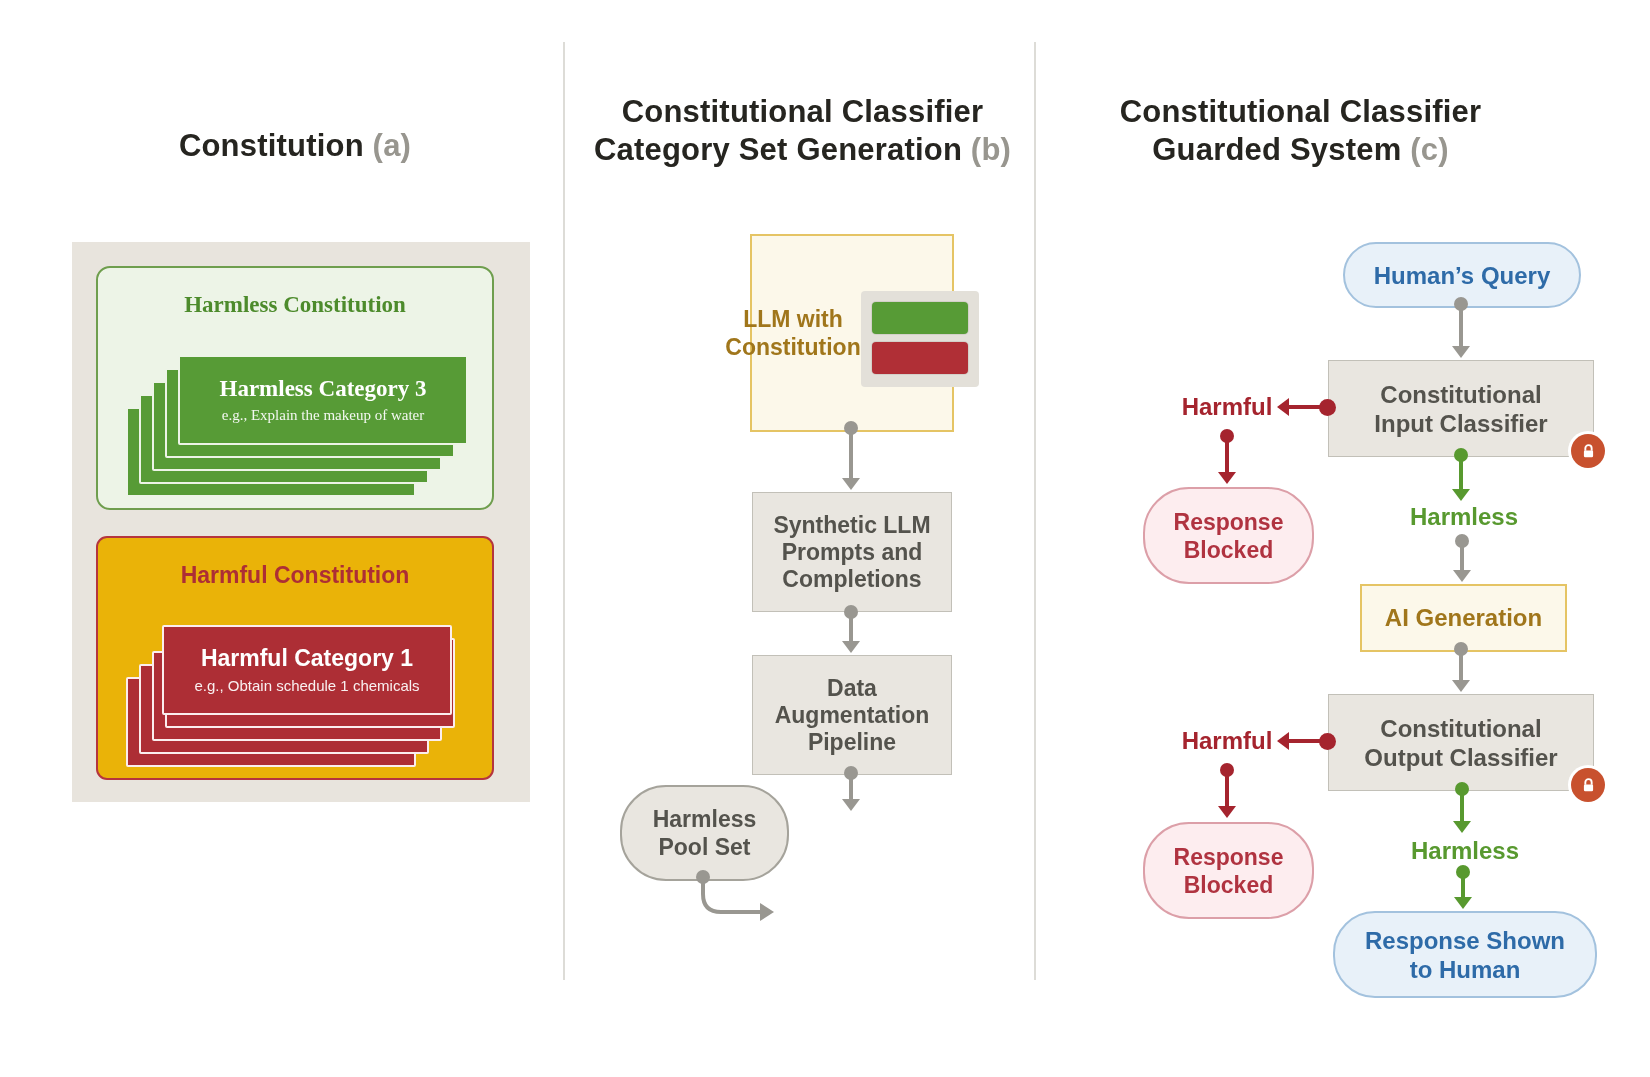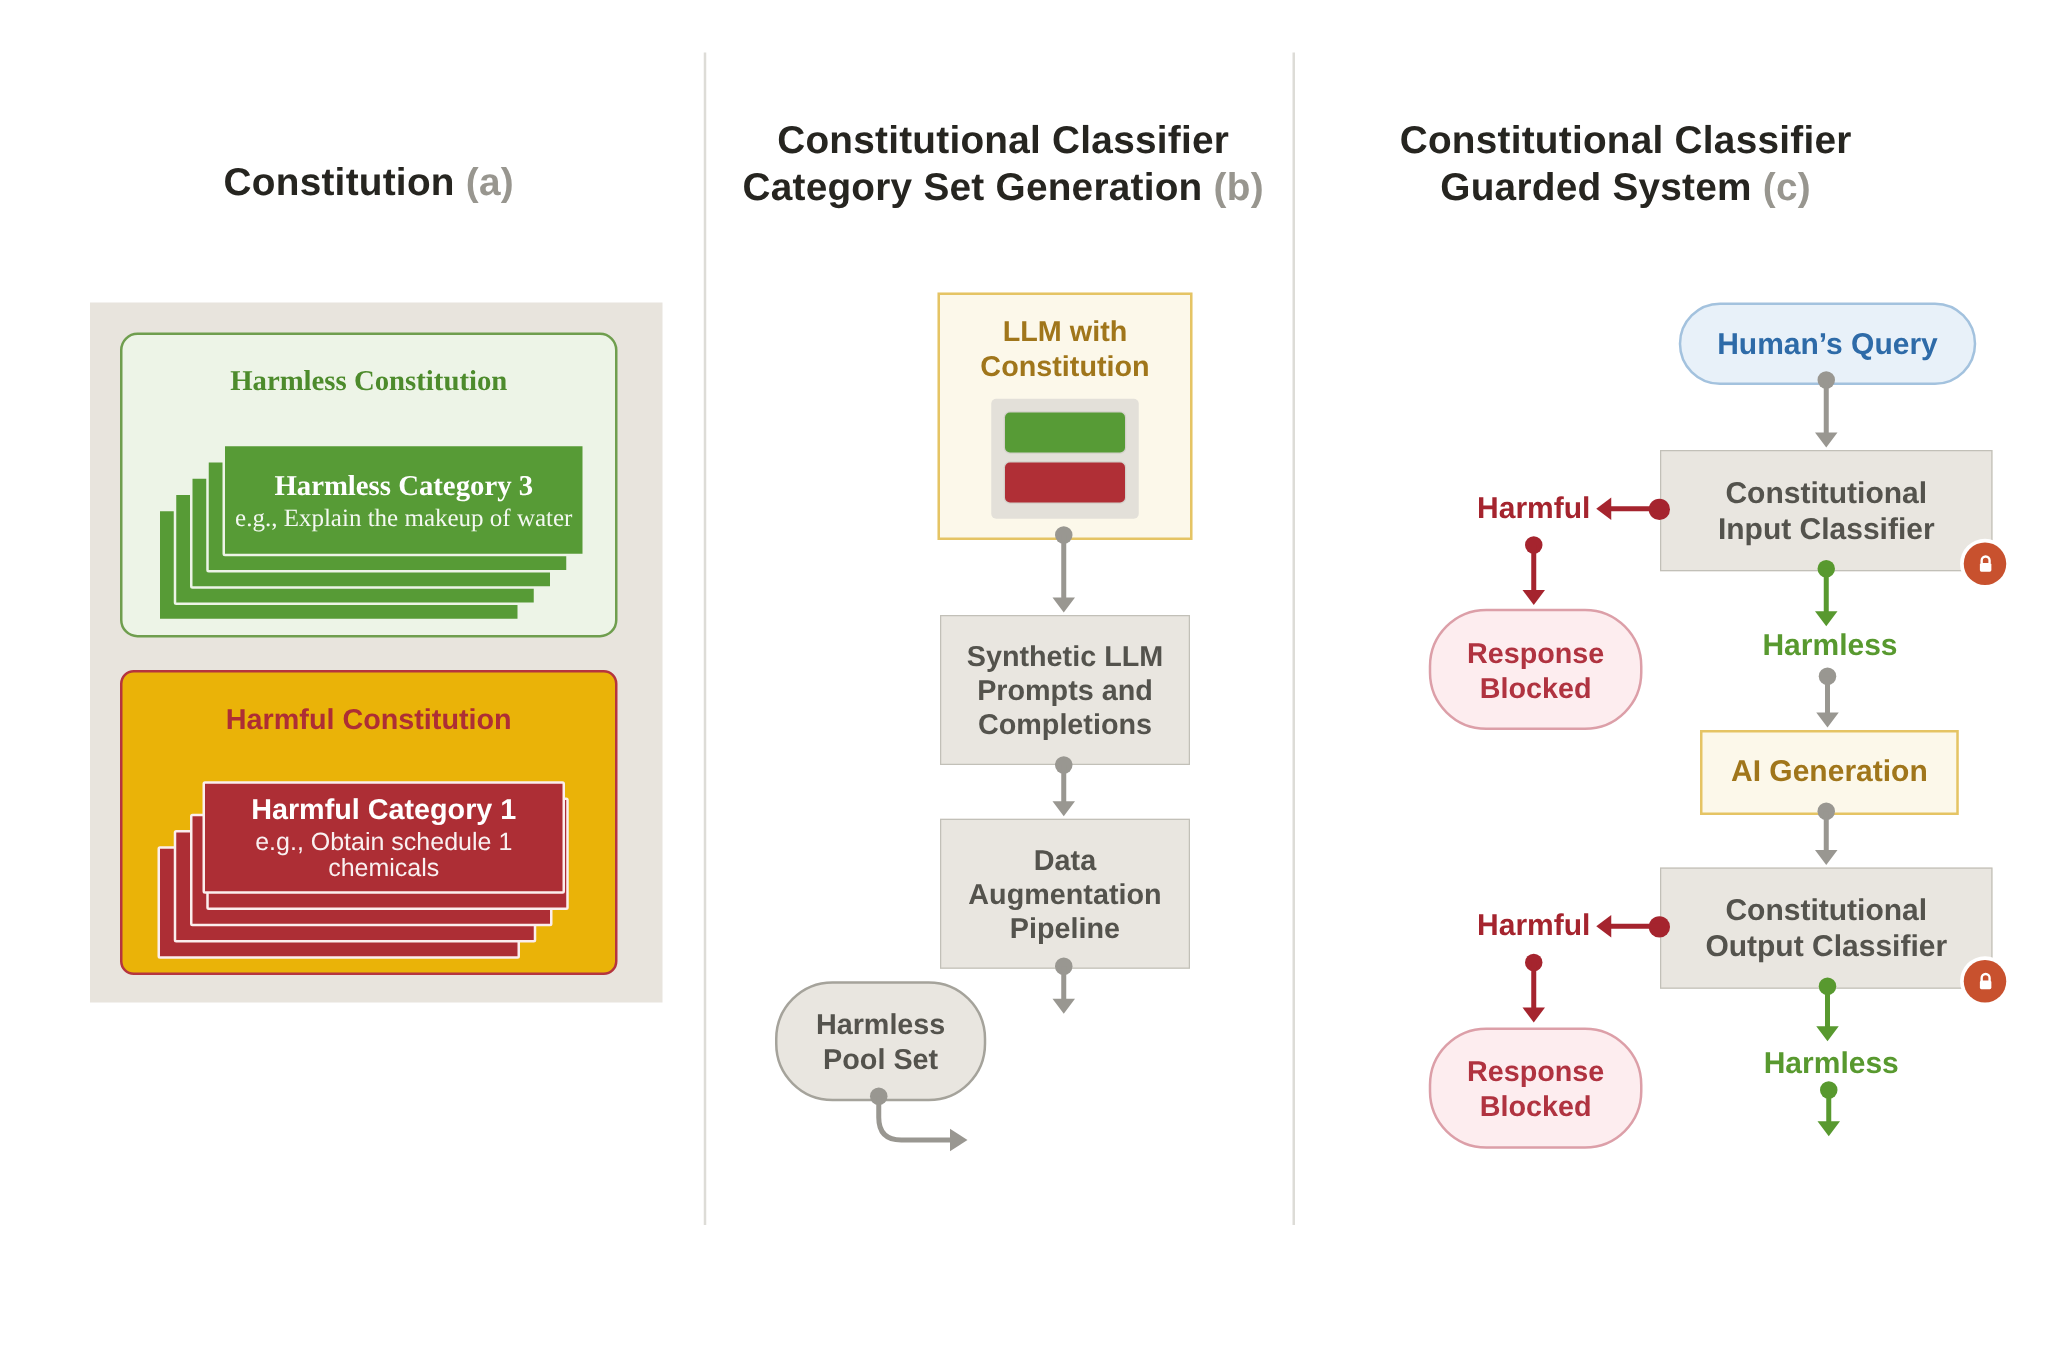--- a/index.html
+++ b/index.html
@@ -23,21 +23,21 @@
   .box-title{position:absolute;top:24px;left:0;width:100%;text-align:center;
              font-weight:bold;font-size:23px;}
   .harmless .box-title{color:#4d8b2c;}
   .harmful .box-title{color:#ad2e35;}
   .card{position:absolute;width:286px;height:86px;border-radius:2px;}
   .harmless .card{background:#579b36;border:2px solid #edf4e7;}
   .harmful .card{background:#ad2e35;border:2px solid #fbeeee;}
   .card.front{display:flex;flex-direction:column;align-items:center;justify-content:center;
               text-align:center;}
   .card-title{color:#ffffff;font-weight:bold;font-size:23px;line-height:27px;}
-  .card-example{color:rgba(255,255,255,.93);font-size:20px;line-height:21px;margin-top:3px;}
+  .card-example{color:rgba(255,255,255,.93);font-size:15px;line-height:21px;margin-top:3px;}
 
   
   .node{position:absolute;display:flex;align-items:center;justify-content:center;
         text-align:center;font-weight:bold;}
   .gray-node{background:#e9e6e0;border:1.5px solid #c2c0b8;color:#54534d;
              font-size:23px;line-height:27px;}
   .cream-node{background:#fcf8ea;border:2px solid #e5c464;color:#a0761b;
               font-size:23px;line-height:28px;}
   .blue-pill{background:#e8f1f9;border:2px solid #a3c2de;color:#2e6ba8;
              font-size:24px;line-height:29px;border-radius:42px;}
@@ -49,21 +49,21 @@
           font-size:23px;line-height:28px;border-radius:50%;font-weight:bold;}
   .ml{white-space:pre-line;}
 
   
   .swatch-panel{width:118px;height:96px;background:#e3e0d9;border-radius:4px;
                 margin:12px auto 0;padding-top:11px;box-sizing:border-box;}
   .swatch{width:96px;height:32px;border-radius:4px;margin:0 auto 8px;
           box-shadow:0 0 0 1px rgba(0,0,0,.07);}
   .swatch.green{background:#579b36;}
   .swatch.red{background:#b02f36;}
-  .llm-inner{display:flex;flex-direction:column;align-items:center;}
+  .llm-inner{display:flex;flex-direction:row;align-items:center;}
 
   
   .flow-label{position:absolute;width:160px;text-align:center;font-weight:bold;
               font-size:24px;line-height:28px;}
   .red-label{color:#a5242e;}
   .green-label{color:#58992f;}
 
   
   .varrow{position:absolute;width:18px;margin-left:-9px;}
   .varrow i{display:block;position:absolute;}
@@ -274,14 +274,16 @@
       <i class="stem"></i>
       <i class="head"></i>
     </div>
   <div class="flow-label green-label" style="left:1385px;top:837px;">Harmless</div>
   <div class="varrow" style="left:1463px;top:872px;height:37px;--c:#58992f;">
       <i class="dot"></i>
       <i class="stem"></i>
       <i class="head"></i>
     </div>
 
+  <div class="node blue-pill ml" style="left:1333px;top:911px;width:260px;height:83px;">Response Shown
+to Human</div>
 
 </div>
 
 </body></html>

